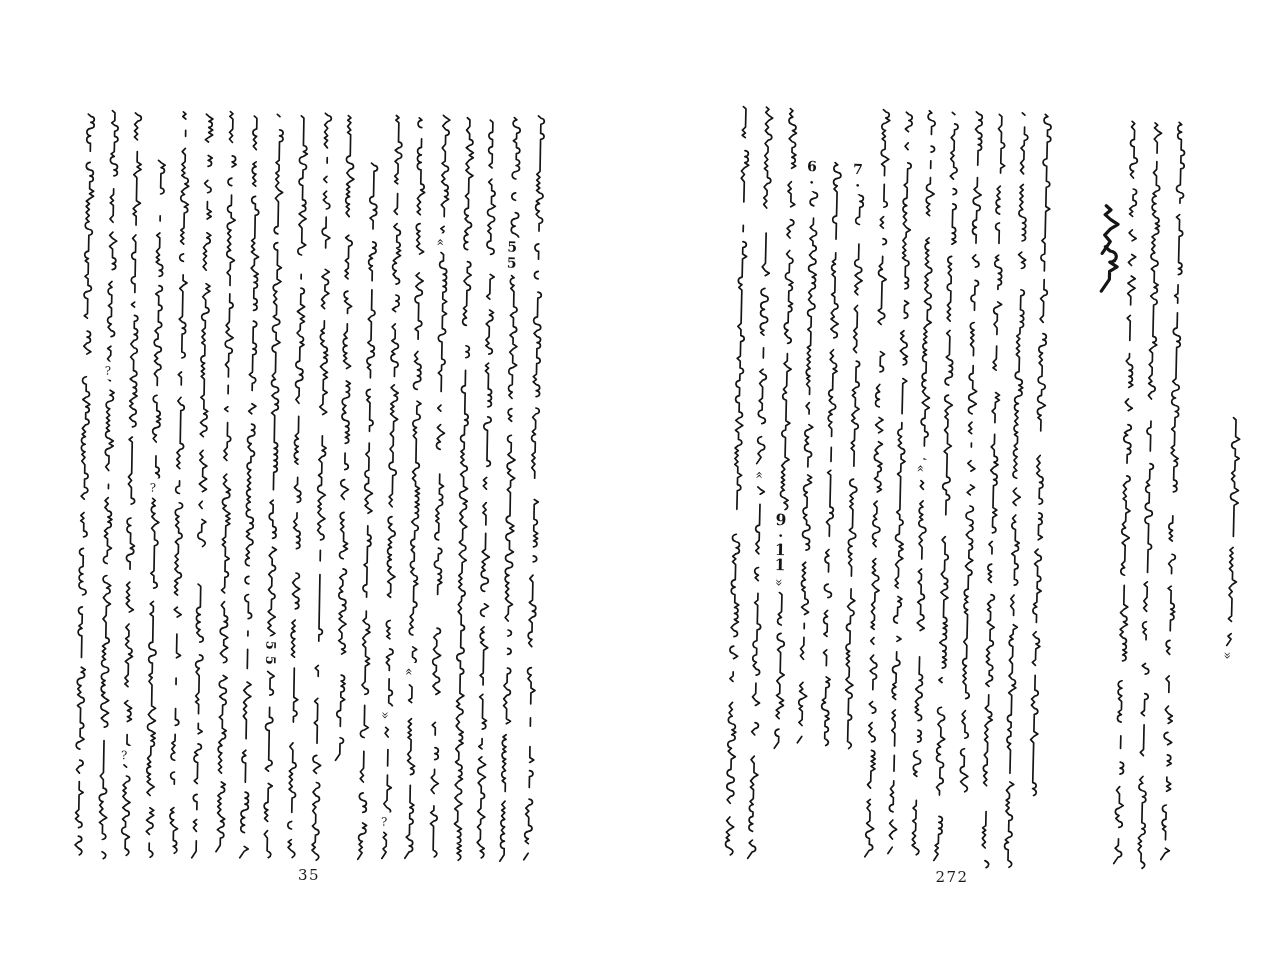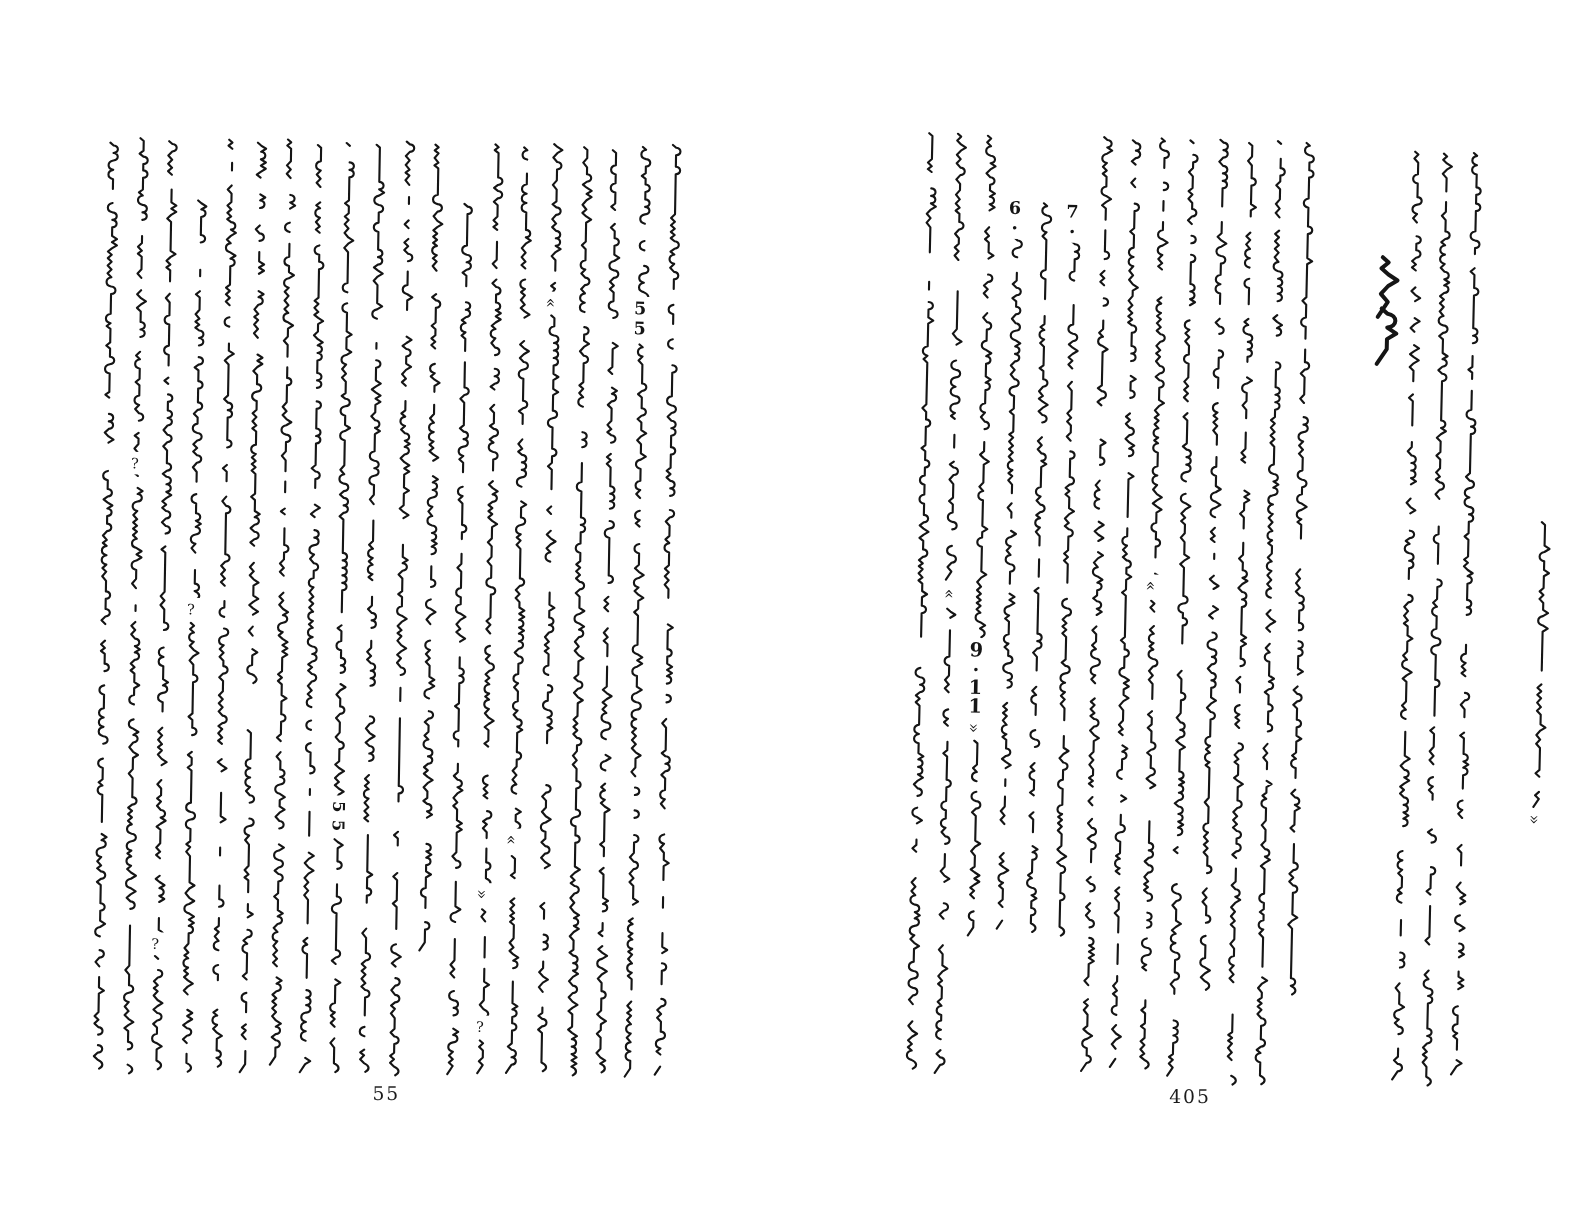--- a/index.html
+++ b/index.html
@@ -141,15 +141,15 @@
       </g>
       <rect x="913" y="461" width="16" height="18" fill="#ffffff"></rect>
       <g transform="rotate(90 921 470)">
         <text x="921" y="474.68" text-anchor="middle" font-family="&quot;DejaVu Serif&quot;, serif" font-size="13" font-weight="normal" fill="#151515">«</text>
       </g>
       <rect x="1224" y="641" width="16" height="18" fill="#ffffff"></rect>
       <g transform="rotate(90 1232 650)">
         <text x="1232" y="654.68" text-anchor="middle" font-family="&quot;DejaVu Serif&quot;, serif" font-size="13" font-weight="normal" fill="#151515">»</text>
       </g>
     </svg>
-  <div class="pagenum" style="left: 309px; top: 866px;">55</div>
-  <div class="pagenum" style="left: 952px; top: 868px;">405</div>
+  <div class="pagenum" style="left: 309px; top: 866px;">35</div>
+  <div class="pagenum" style="left: 952px; top: 868px;">272</div>
 </div>
 
 </body></html>

